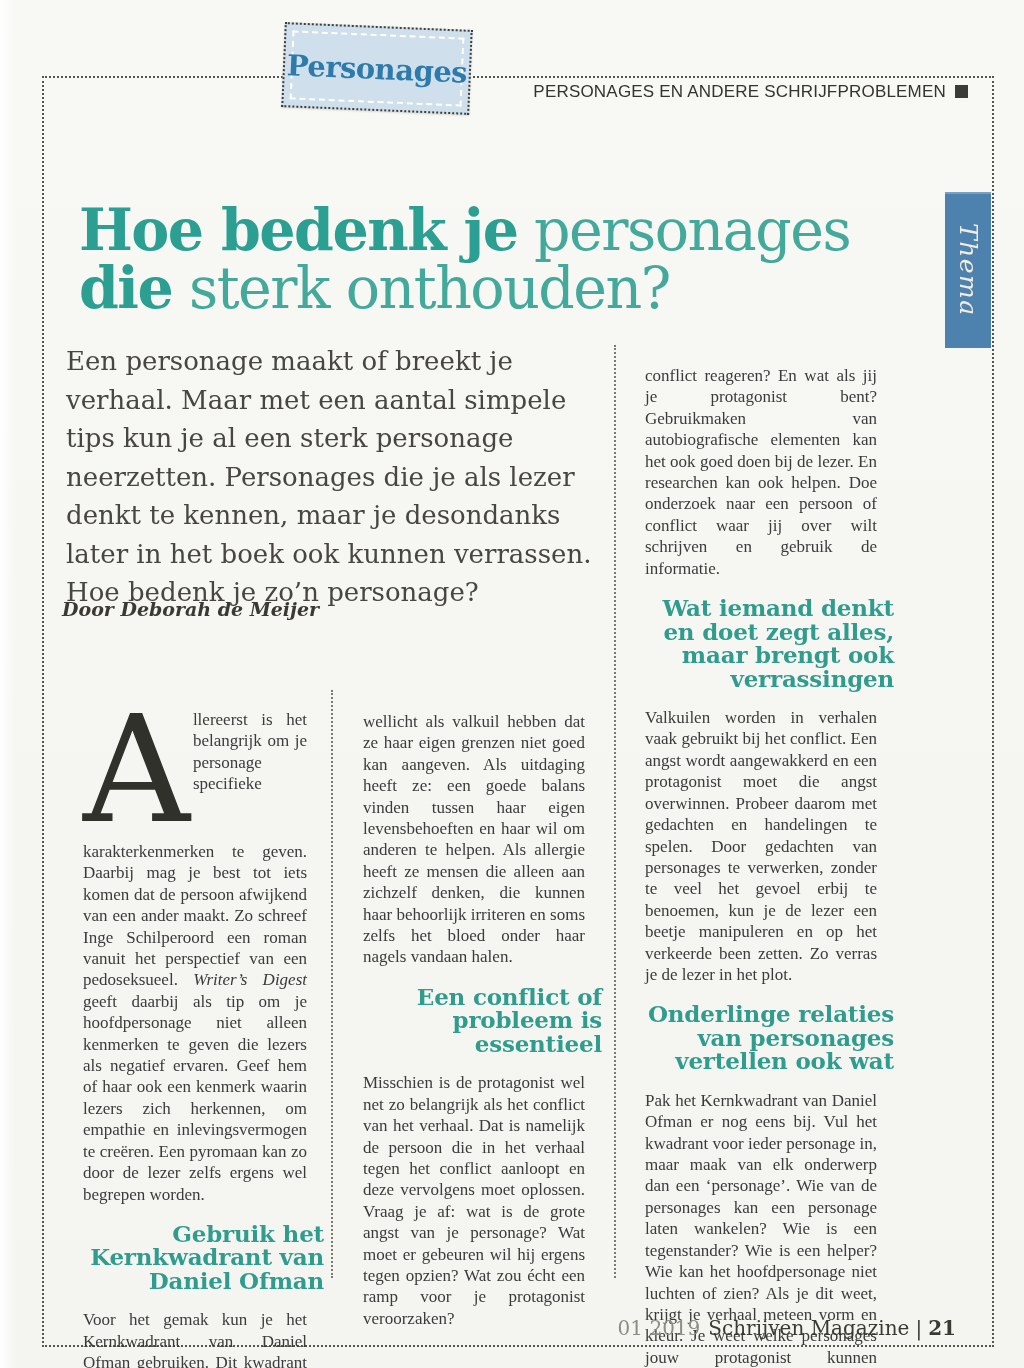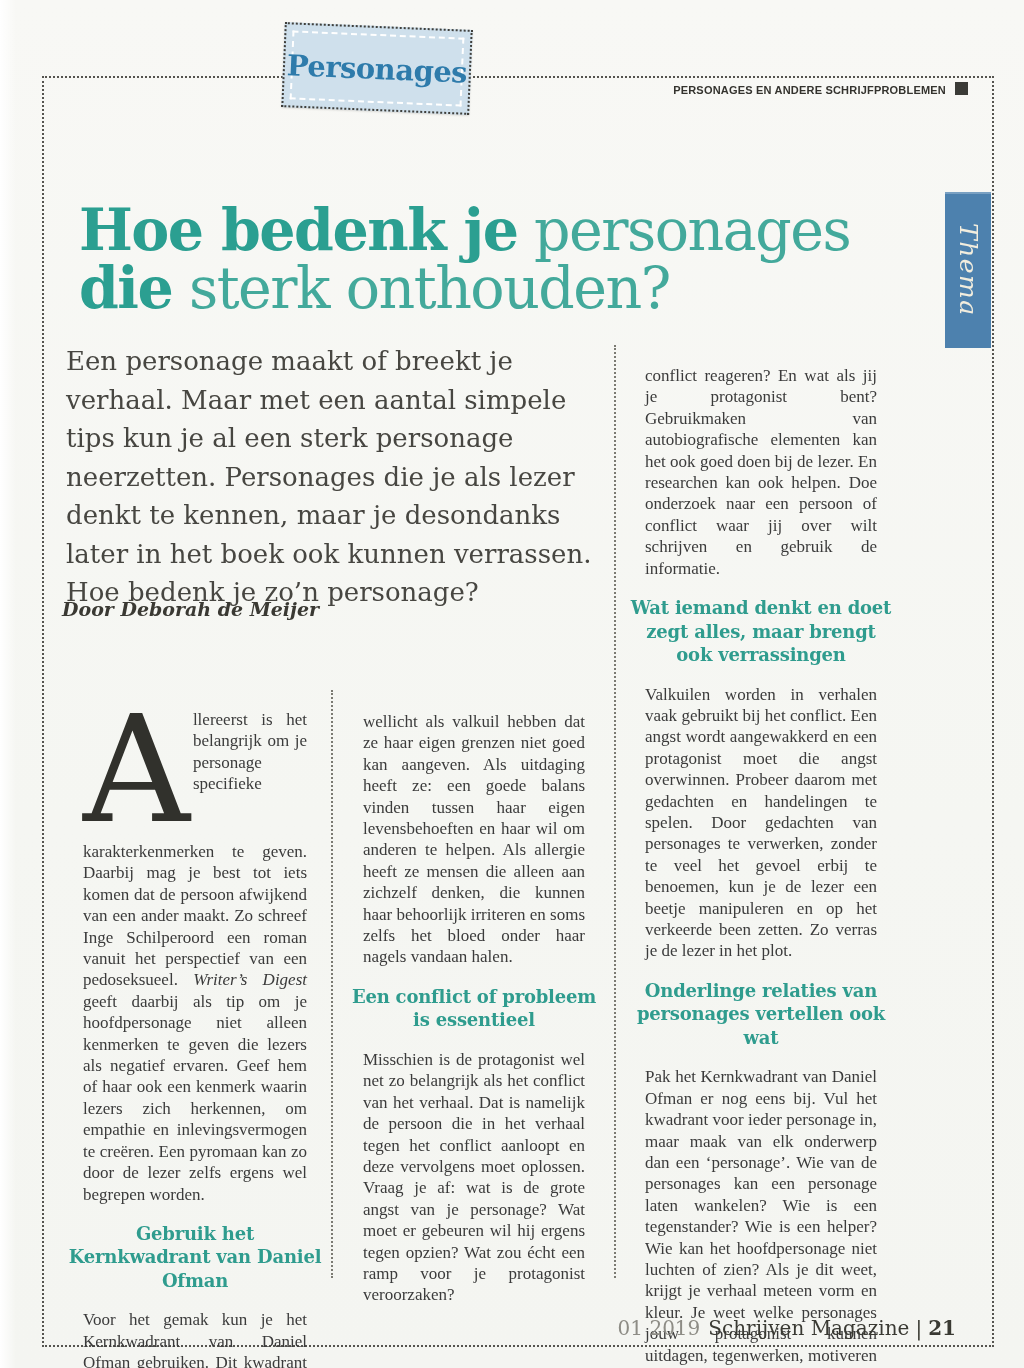--- a/index.html
+++ b/index.html
@@ -15,21 +15,21 @@
   
   .label-box{position:absolute;left:283px;top:26px;width:184px;height:81px;
     background:var(--label-box-bg,#cfe0ec);border:2px dotted #3f3f3b;
     transform:rotate(2.4deg);box-shadow:0 1px 2px rgba(0,0,0,.12);}
   .label-inner{position:absolute;left:6px;top:6px;right:6px;bottom:6px;
     border:2px dashed #ffffff;display:flex;align-items:center;justify-content:center;}
   .label-text{font-family:"DejaVu Serif",serif;font-weight:700;font-size:29px;
     color:var(--label-box-text,#2e7bab);letter-spacing:-.5px;}
   
   .strap{position:absolute;top:82px;right:56px;font-family:"Liberation Sans",sans-serif;
-    font-weight:700;font-size:11px;color:#34332e;letter-spacing:.2px;white-space:nowrap;}
+    font-weight:400;font-size:17px;color:#34332e;letter-spacing:.2px;white-space:nowrap;}
   .sq{display:inline-block;width:13px;height:13px;background:#3b3b37;margin-left:9px;vertical-align:-1px;}
   
   .thema-tab{position:absolute;left:945px;top:192px;width:46px;height:156px;
     background:var(--tab-blue,#4d81ae);display:flex;align-items:center;justify-content:center;
     box-shadow:inset 0 2px 0 rgba(255,255,255,.25);}
   .thema-text{writing-mode:vertical-rl;font-family:"DejaVu Serif",serif;font-style:italic;
     font-size:25px;color:#f2edde;letter-spacing:1.5px;}
   
   .title{position:absolute;left:64px;top:186px;width:860px;margin:15px;
     font-family:"DejaVu Serif",serif;font-size:57px;line-height:58px;letter-spacing:-1.5px;font-weight:400;}
@@ -40,22 +40,22 @@
     font-family:"DejaVu Serif",serif;font-size:26px;line-height:38.5px;color:#474641;}
   .byline{position:absolute;left:62px;top:598px;font-family:"DejaVu Serif",serif;
     font-weight:700;font-size:19px;color:#3a3933;font-style:italic;}
   
   .col{position:absolute;font-size:17px;line-height:21.4px;color:var(--body-text,#3b3b3b);
     text-align:justify;}
   .col1{left:66px;top:692px;width:258px;}
   .col2{left:346px;top:694px;width:256px;}
   .col3{left:628px;top:348px;width:266px;}
   .col p{margin:17px;}
-  .subhead{font-family:"DejaVu Serif",serif;font-weight:700;font-size:18px;line-height:23.5px;
-    color:var(--teal-heading,#2f9c8e);margin:13px 0 5px;text-align:center;letter-spacing:-.2px;}
+  .subhead{font-family:"DejaVu Serif",serif;font-weight:700;font-size:23px;line-height:23.5px;
+    color:var(--teal-heading,#2f9c8e);margin:13px 0 5px;text-align:right;letter-spacing:-.2px;}
   .dropcap{float:left;font-family:"DejaVu Serif",serif;font-size:148px;line-height:110px;
     height:126px;color:#31312c;margin:6px 7px 0 0;letter-spacing:-4px;}
   .it{font-style:italic;}
   .endsq{display:inline-block;width:13px;height:13px;background:#3b3b37;margin-left:5px;vertical-align:-1px;}
   .divider{position:absolute;width:0;border-left:2px dotted #7b7a72;}
   .d1{left:331px;top:690px;height:588px;}
   .d2{left:614px;top:345px;height:933px;}
   
   .tipbox{position:absolute;left:628px;top:1183px;width:296px;
     font-family:"Liberation Sans",sans-serif;font-size:18px;line-height:24.5px;

